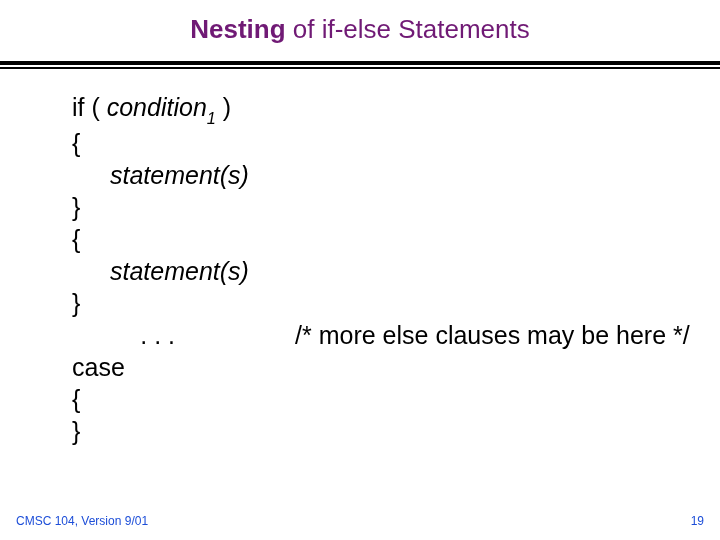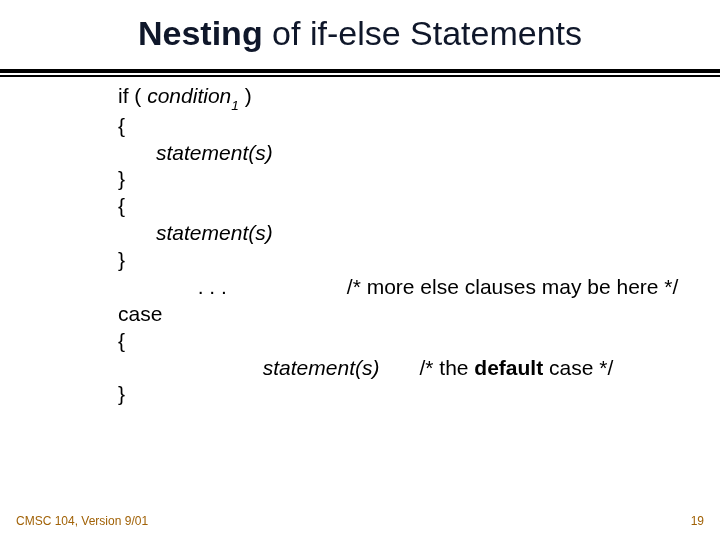--- a/index.html
+++ b/index.html
@@ -6,47 +6,46 @@
   body {
     width: 720px;
     height: 540px;
     background: #ffffff;
     font-family: Arial, Helvetica, sans-serif;
     position: relative;
     overflow: hidden;
   }
   .title {
     text-align: center;
-    font-size: 34px;
+    font-size: 26px;
     padding-top: 14px;
     padding-bottom: 10px;
-    color: #0f172a;
+    color: #701a75;
   }
   .title .bold { font-weight: bold; }
   .rule-wrap {
     padding: 0;
     margin-top: 6px;
   }
   .rule1 {
     height: 4px;
     background: #000;
     width: 100%;
   }
   .rule2 {
     height: 2px;
     background: #000;
     width: 100%;
     margin-top: 2px;
   }
   .content {
-    padding: 6px 0 0 72px;
-    font-size: 21px;
+    padding: 22px 0 0 72px;
+    font-size: 25px;
     line-height: 1.28;
     color: #000;
-    margin-left: 46px;
   }
   .line { white-space: pre; }
   .italic { font-style: italic; }
   .sub {
     font-style: italic;
     font-size: 0.65em;
     vertical-align: sub;
     position: relative;
     top: 2px;
   }
@@ -54,21 +53,21 @@
   .dots-line { white-space: pre; text-align: center; }
   .comment-gap { display: inline-block; width: 120px; }
   .comment-gap2 { display: inline-block; width: 40px; }
   .bold { font-weight: bold; }
   .footer {
     position: absolute;
     bottom: 12px;
     left: 16px;
     right: 16px;
     font-size: 12px;
-    color: #a16207;
+    color: #1d4ed8;
     display: flex;
     justify-content: space-between;
   }
 </style>
 </head>
 <body>
 
 <div class="title">
   <span class="bold">Nesting</span><span> of if-else Statements</span>
 </div>
@@ -82,20 +81,19 @@
   <div class="line"><span>if ( </span><span class="italic">condition</span><span class="sub">1</span><span> )</span></div>
   <div class="line"><span>{</span></div>
   <div class="line"><span class="indent"></span><span class="italic">statement(s)</span></div>
   <div class="line"><span>}</span></div>
   <div class="line"><span>{</span></div>
   <div class="line"><span class="indent"></span><span class="italic">statement(s)</span></div>
   <div class="line"><span>}</span></div>
   <div class="dots-line"><span class="indent"></span><span>. . .</span><span class="comment-gap"></span><span>/* more else clauses may be here */</span></div>
   <div class="line"><span>case</span></div>
   <div class="line"><span>{</span></div>
-  <div class="dots-line"><span class="indent"></span><span class="italic">statement(s)</span><span class="comment-gap2"></span><span>/* the </span><span class="bold">default</span><span> case */</span></div>
   <div class="line"><span>}</span></div>
 </div>
 
 <div class="footer">
   <span>CMSC 104, Version 9/01</span>
   <span>19</span>
 </div>
 
 </body></html>

